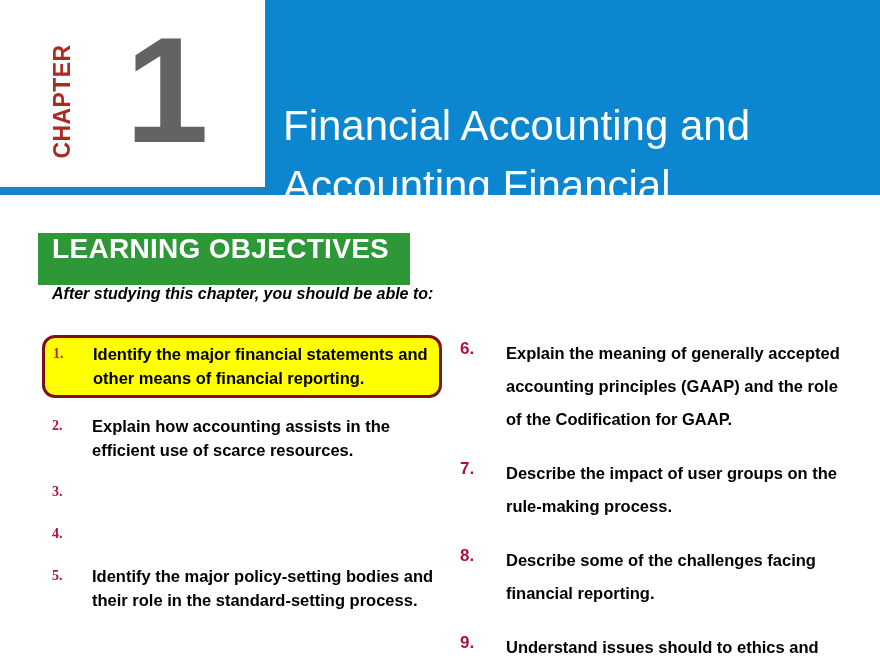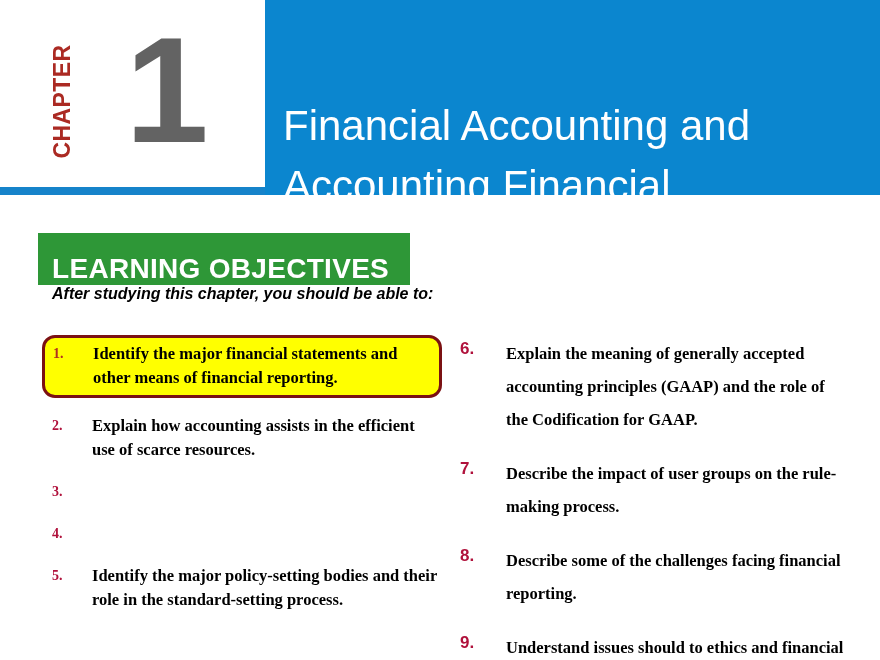--- a/index.html
+++ b/index.html
@@ -100,21 +100,21 @@
 
   
   .lo-banner {
     position: absolute;
     left: 38px;
     top: 233px;
     width: 372px;
     height: 52px;
     background: #2e9737;
     display: flex;
-    align-items: flex-end;
+    align-items: flex-start;
   }
   .lo-banner-text {
     color: #ffffff;
     font-weight: bold;
     font-size: 28px;
     letter-spacing: 0.3px;
     padding-left: 14px;
     font-family: "Liberation Sans", sans-serif;
   }
 
@@ -160,21 +160,21 @@
     width: 36px;
     text-align: left;
     padding-left: 4px;
   }
   .lo-item .txt {
     flex: 1 1 auto;
     color: #000000;
     font-weight: bold;
     font-size: 16.5px;
     line-height: 24px;
-    font-family: Liberation Serif, serif;
+    font-family: Liberation Sans, sans-serif;
   }
 
   
   .lo-item.highlight {
     background: #ffff00;
     border: 3px solid #7b1113;
     border-radius: 13px;
     padding: 4px 4px 5px 4px;
     margin-bottom: 12px;
   }

